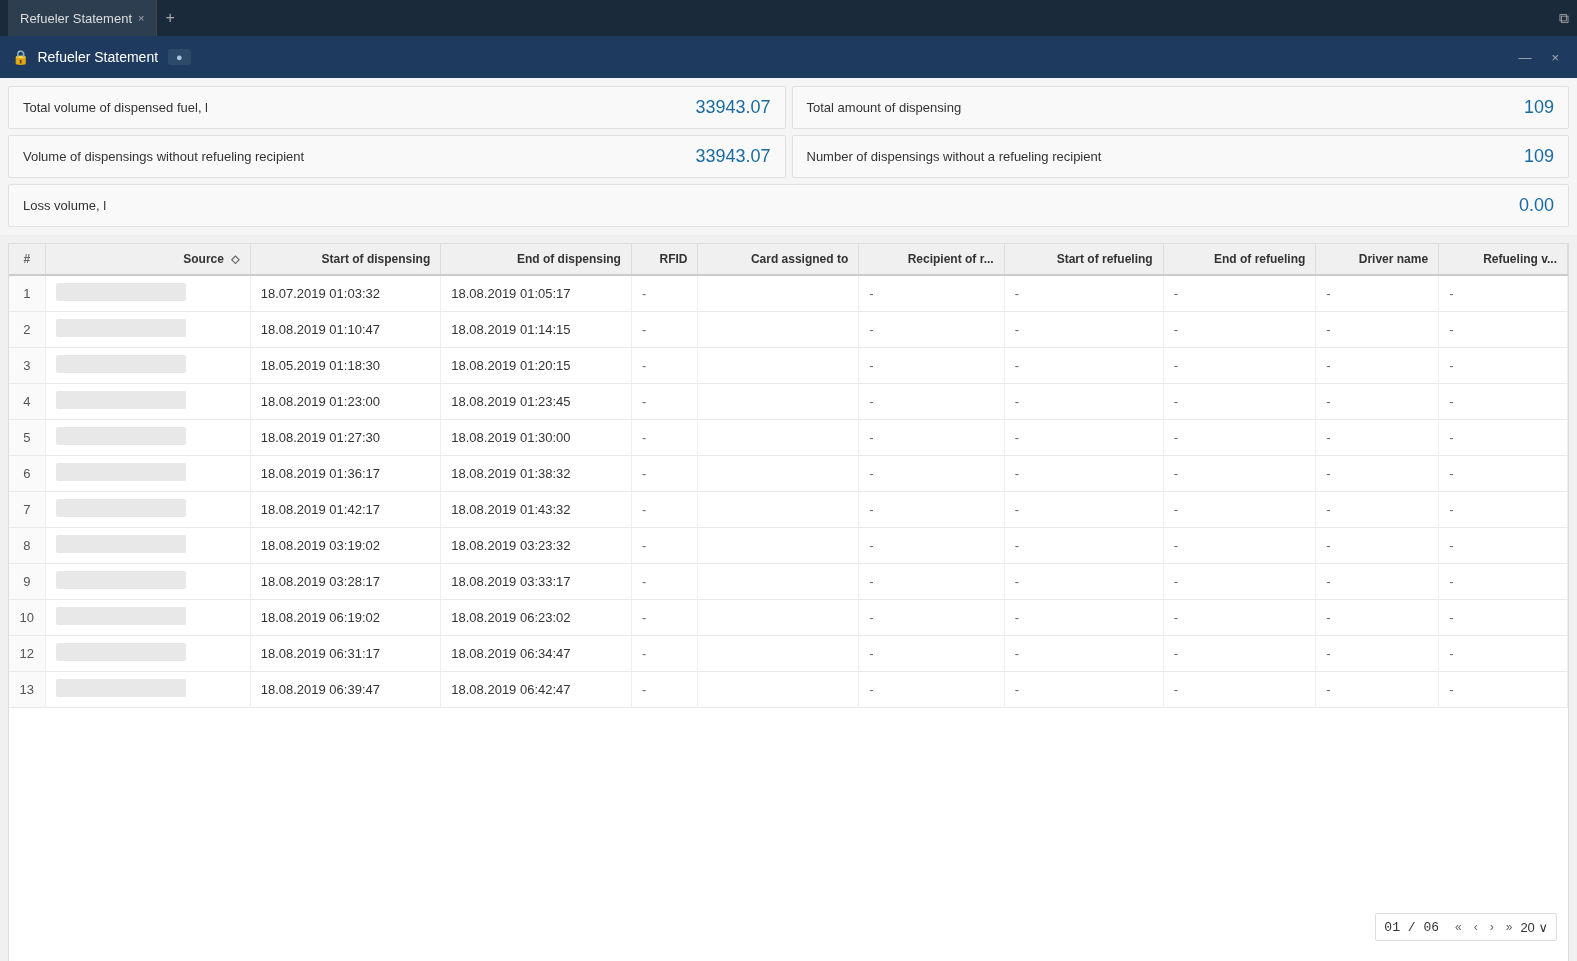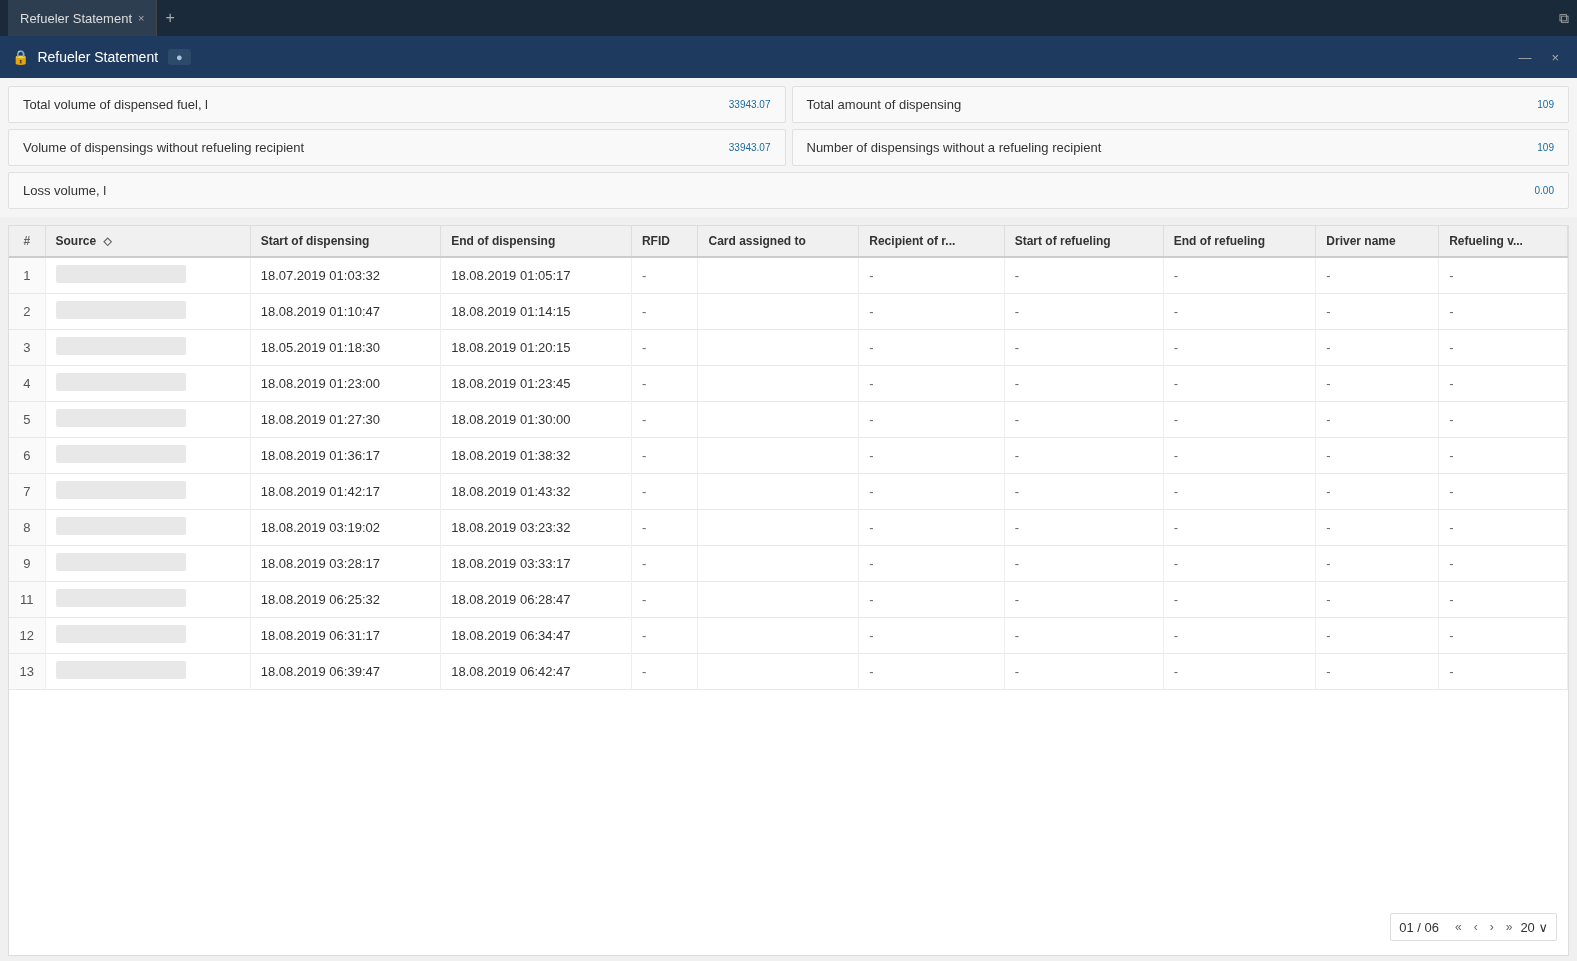--- a/index.html
+++ b/index.html
@@ -45,21 +45,21 @@
       display: flex;
       justify-content: space-between;
       align-items: center;
       border-radius: 2px;
       gap: 24px;
     }
     .summary-card.full-width {
       grid-column: 1 / -1;
     }
     .summary-label { color: #333; font-size: 13px; }
-    .summary-value { color: #1a6ba0; font-size: 10px; font-weight: 500; }
+    .summary-value { color: #1a6ba0; font-size: 18px; font-weight: 500; }
 
     
     .table-container {
       background: white;
       margin: 8px;
       overflow: auto;
       border: 1px solid #ddd;
       height: calc(100vh - 230px);
       position: relative;
     }
@@ -67,21 +67,21 @@
       border-collapse: collapse;
       width: 100%;
       min-width: 1200px;
     }
     thead tr {
       background: #f0f0f0;
       border-bottom: 2px solid #ccc;
     }
     thead th {
       padding: 8px 10px;
-      text-align: left;
+      text-align: right;
       font-weight: 600;
       color: #333;
       font-size: 12px;
       border-right: 1px solid #ddd;
       white-space: nowrap;
       cursor: pointer;
       user-select: none;
     }
     thead th:first-child { width: 36px; text-align: center; color: #666; }
     .sort-icon { margin-left: 4px; color: #666; }
@@ -315,24 +315,24 @@
       <td>18.08.2019 03:33:17</td>
       <td class="dash">-</td>
       <td></td>
       <td class="dash">-</td>
       <td class="dash">-</td>
       <td class="dash">-</td>
       <td class="dash">-</td>
       <td class="dash">-</td>
     </tr>
         <tr>
-      <td>11</td>
-      <td><span class="source-cell"></span></td>
-      <td>18.08.2019 06:25:32</td>
-      <td>18.08.2019 06:28:47</td>
+      <td>10</td>
+      <td><span class="source-cell"></span></td>
+      <td>18.08.2019 06:19:02</td>
+      <td>18.08.2019 06:23:02</td>
       <td class="dash">-</td>
       <td></td>
       <td class="dash">-</td>
       <td class="dash">-</td>
       <td class="dash">-</td>
       <td class="dash">-</td>
       <td class="dash">-</td>
     </tr>
         <tr>
       <td>12</td>
@@ -358,21 +358,21 @@
       <td class="dash">-</td>
       <td class="dash">-</td>
       <td class="dash">-</td>
       <td class="dash">-</td>
     </tr>
       </tbody>
   </table>
 </div>
 
 <div class="pagination">
-  <span style="margin-right:8px;">
+  <span style="margin-right:8px;font-family:Liberation Mono, monospace;">
     <span id="current-page">01</span>
     <span>/</span>
     <span id="total-pages">06</span>
   </span>
   <span class="page-btn">«</span>
   <span class="page-btn">‹</span>
   <span class="page-btn">›</span>
   <span class="page-btn">»</span>
   <span style="">
     <span id="page-size">20</span>

